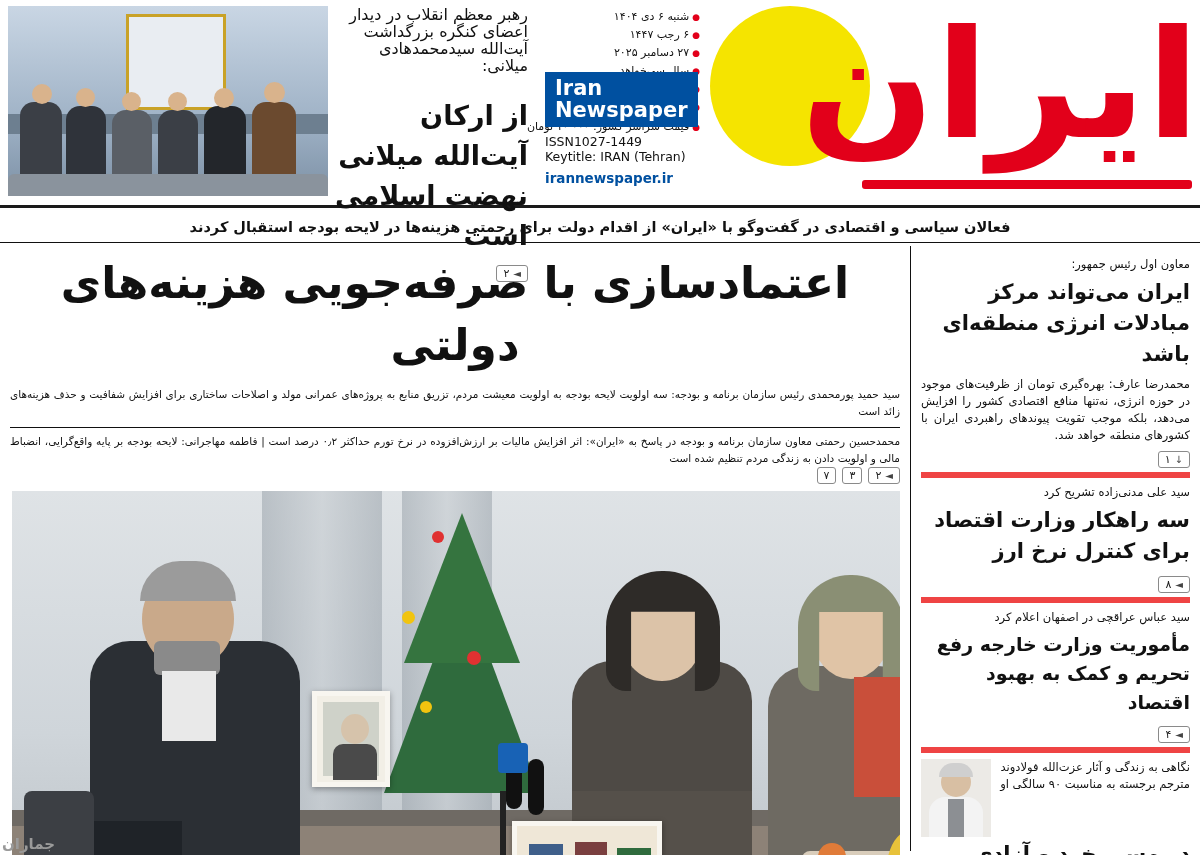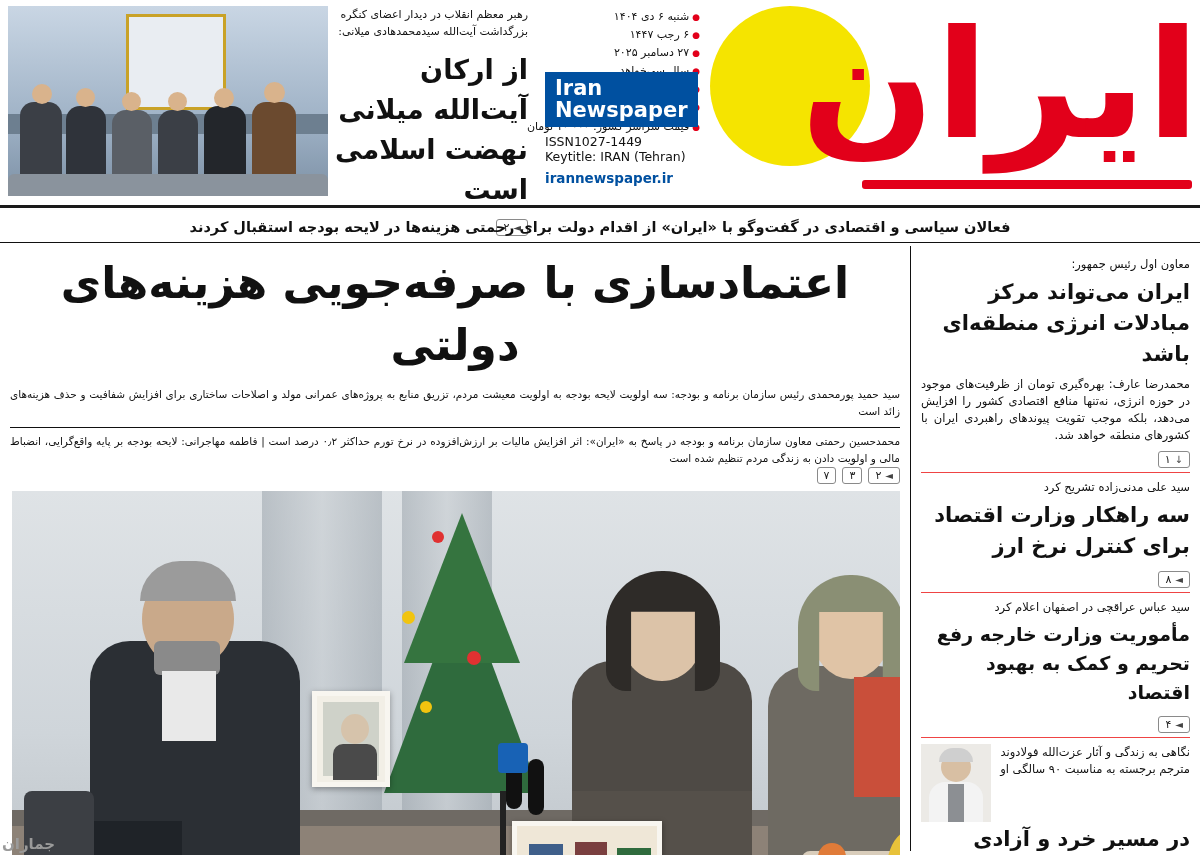--- a/index.html
+++ b/index.html
@@ -68,21 +68,21 @@
   }
   .brand-url {
     margin-top: 6px; font-size: 13.5px; color: #0050a0; font-weight: bold;
   }
 
   .lead-text-col {
     position: absolute; top: 6px; right: 672px; width: 195px;
     text-align: right;
   }
   .lead-kicker {
-    font-size: 11px; color: #111; line-height: 17px; margin-bottom: 10px;
+    font-size: 16px; color: #111; line-height: 17px; margin-bottom: 22px;
   }
   .lead-head {
     font-size: 27px; font-weight: bold; color: #111; line-height: 40px;
   }
   .page-ref {
     display: inline-flex; align-items: center; gap: 4px;
     border: 1px solid #8a8a8a; border-radius: 3px;
     padding: 1px 6px; font-size: 11px; color: #222; background: #fff;
   }
   .page-ref .arrow { font-size: 10px; color: #444; }
@@ -100,21 +100,21 @@
     display: flex; align-items: center; justify-content: center;
   }
   .banner-text { font-size: 14.5px; font-weight: bold; color: #111; }
 
   
   .sidebar {
     position: absolute; top: 246px; right: 0; width: 290px; height: 605px;
     border-left: 1px solid #111;
     padding: 4px 10px 0 10px;
   }
-  .side-item { padding: 6px 0 4px 0; border-bottom: 1px solid #ef4444; }
+  .side-item { padding: 6px 0 4px 0; border-bottom: 6px solid #ef4444; }
   .side-item:last-child { border-bottom: none; }
   .side-kicker { font-size: 11.5px; color: #111; margin-bottom: 4px; line-height: 17px; }
   .side-head {
     font-size: 21px; font-weight: bold; color: #111;
     line-height: 31px; margin-bottom: 6px;
   }
   .side-head.small { font-size: 19px; line-height: 29px; }
   .side-foot { text-align: right; }
 
   .portrait {

